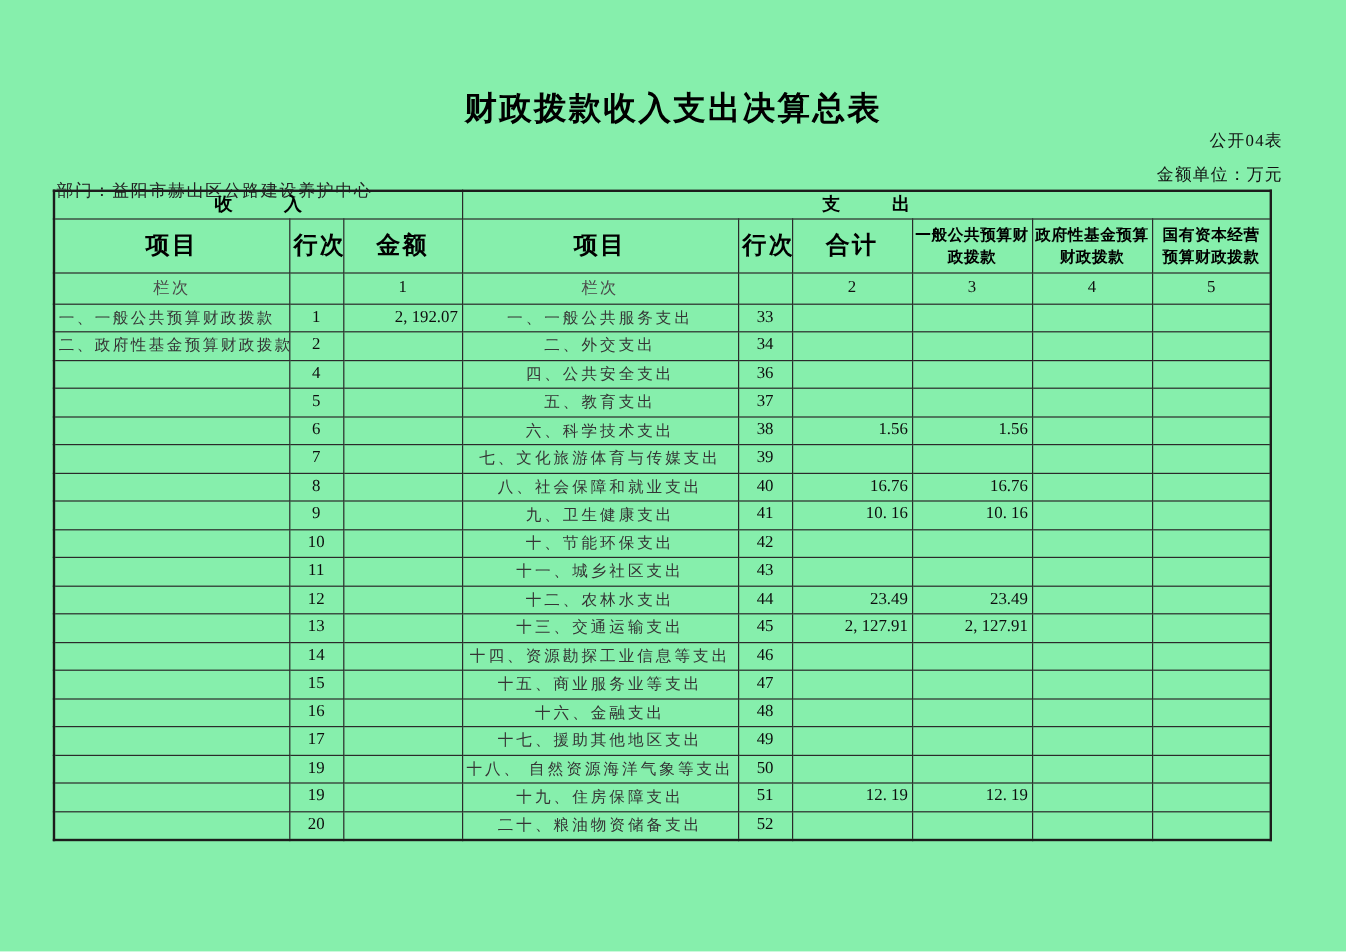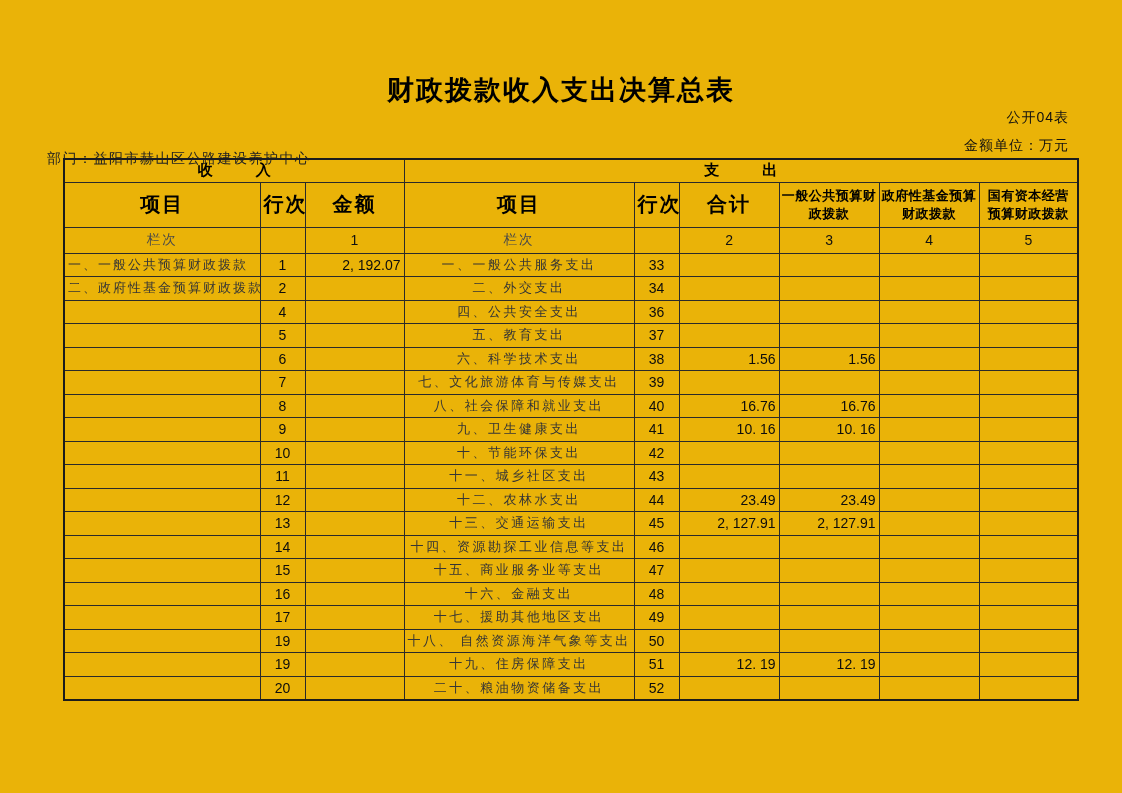--- a/index.html
+++ b/index.html
@@ -1,22 +1,22 @@
 <!DOCTYPE html>
 <html><head>
 <meta charset="utf-8">
 <style>
   * { margin: 0; padding: 0; box-sizing: border-box; }
   html, body { background: #ffffff; }
   .page {
     position: relative;
     width: 1122px;
     height: 793px;
-    background: #eab308;
-    font-family: Liberation Sans, sans-serif;
+    background: #86efac;
+    font-family: Liberation Serif, serif;
     color: #1a1a1a;
     overflow: hidden;
     padding-left: 35px;
   }
   .page-title {
     position: absolute;
     top: 72px;
     left: 0;
     width: 100%;
     text-align: center;
@@ -47,21 +47,21 @@
     top: 137px;
     right: 53px;
     font-size: 14px;
     letter-spacing: 1px;
     color: #111;
     margin-left: 43px;
   }
   table.fiscal {
     position: absolute;
     top: 158px;
-    left: 63px;
+    left: 44px;
     width: 1014px;
     border-collapse: collapse;
     table-layout: fixed;
     border: 2px solid #1c1c1c;
   }
   table.fiscal th, table.fiscal td {
     border: 1px solid #2a2a2a;
     padding: 0 3px;
     overflow: hidden;
     white-space: nowrap;

